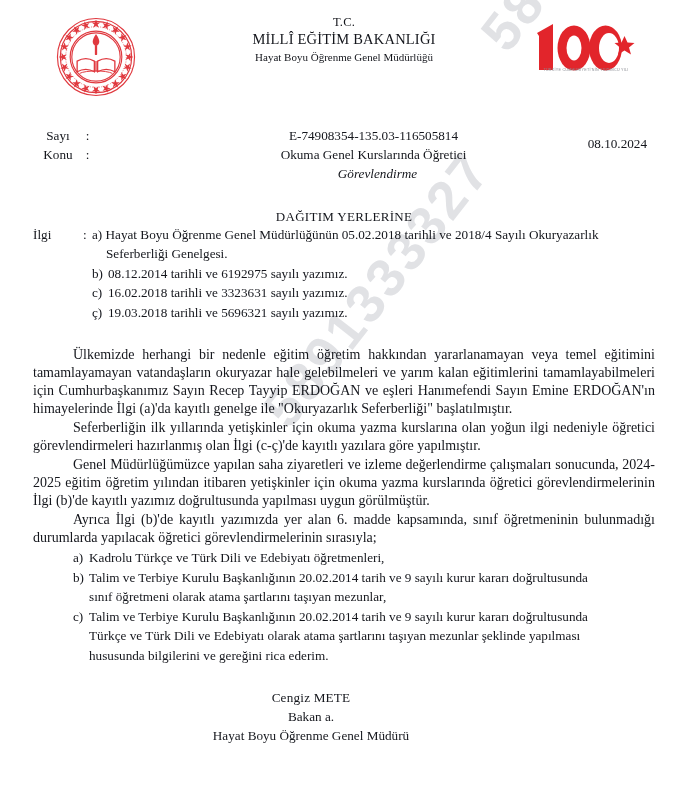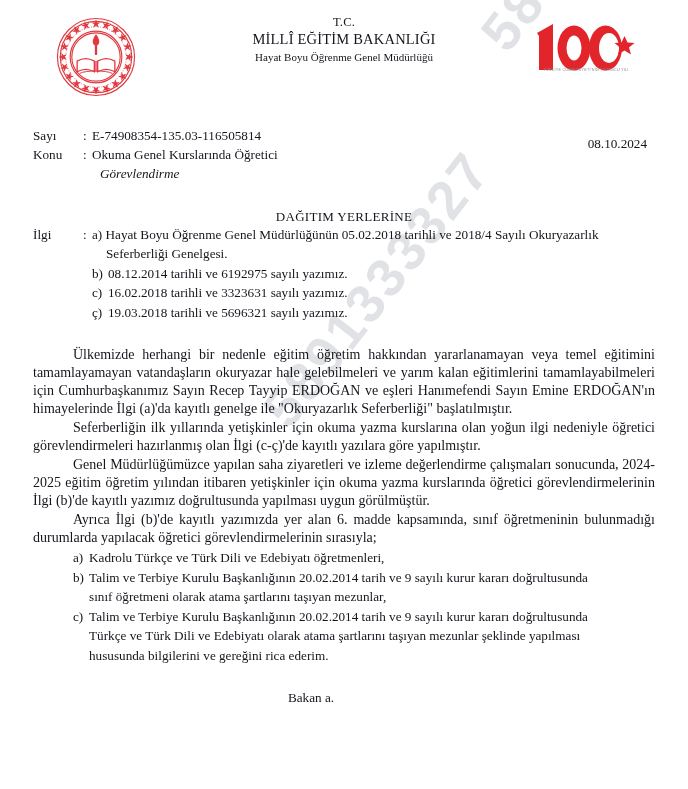--- a/index.html
+++ b/index.html
@@ -107,20 +107,21 @@
   
   .meta-block {
     position: relative;
     margin-top: 22px;
     font-size: 13.2px;
     line-height: 19px;
   }
   .meta-row {
     display: flex;
     align-items: flex-start;
+    text-align: center;
   }
   .meta-label {
     width: 50px;
     flex: 0 0 50px;
   }
   .meta-colon {
     width: 9px;
     flex: 0 0 9px;
   }
   .meta-value { flex: 1 1 auto; }
@@ -379,16 +380,18 @@
       <span class="enum-marker">c)</span>
       <span class="enum-text">
         <span>Talim ve Terbiye Kurulu Başkanlığının 20.02.2014 tarih ve 9 sayılı kurur kararı doğrultusunda</span>
         <span class="cont">Türkçe ve Türk Dili ve Edebiyatı olarak atama şartlarını taşıyan mezunlar şeklinde yapılması</span>
         <span class="cont">hususunda bilgilerini ve gereğini rica ederim.</span>
       </span>
     </div>
   </div>
 
   <div class="signature">
+    <div class="sig-name">Cengiz METE</div>
     <div>Bakan a.</div>
+    <div>Hayat Boyu Öğrenme Genel Müdürü</div>
   </div>
 
 </div>
 
 </body></html>

